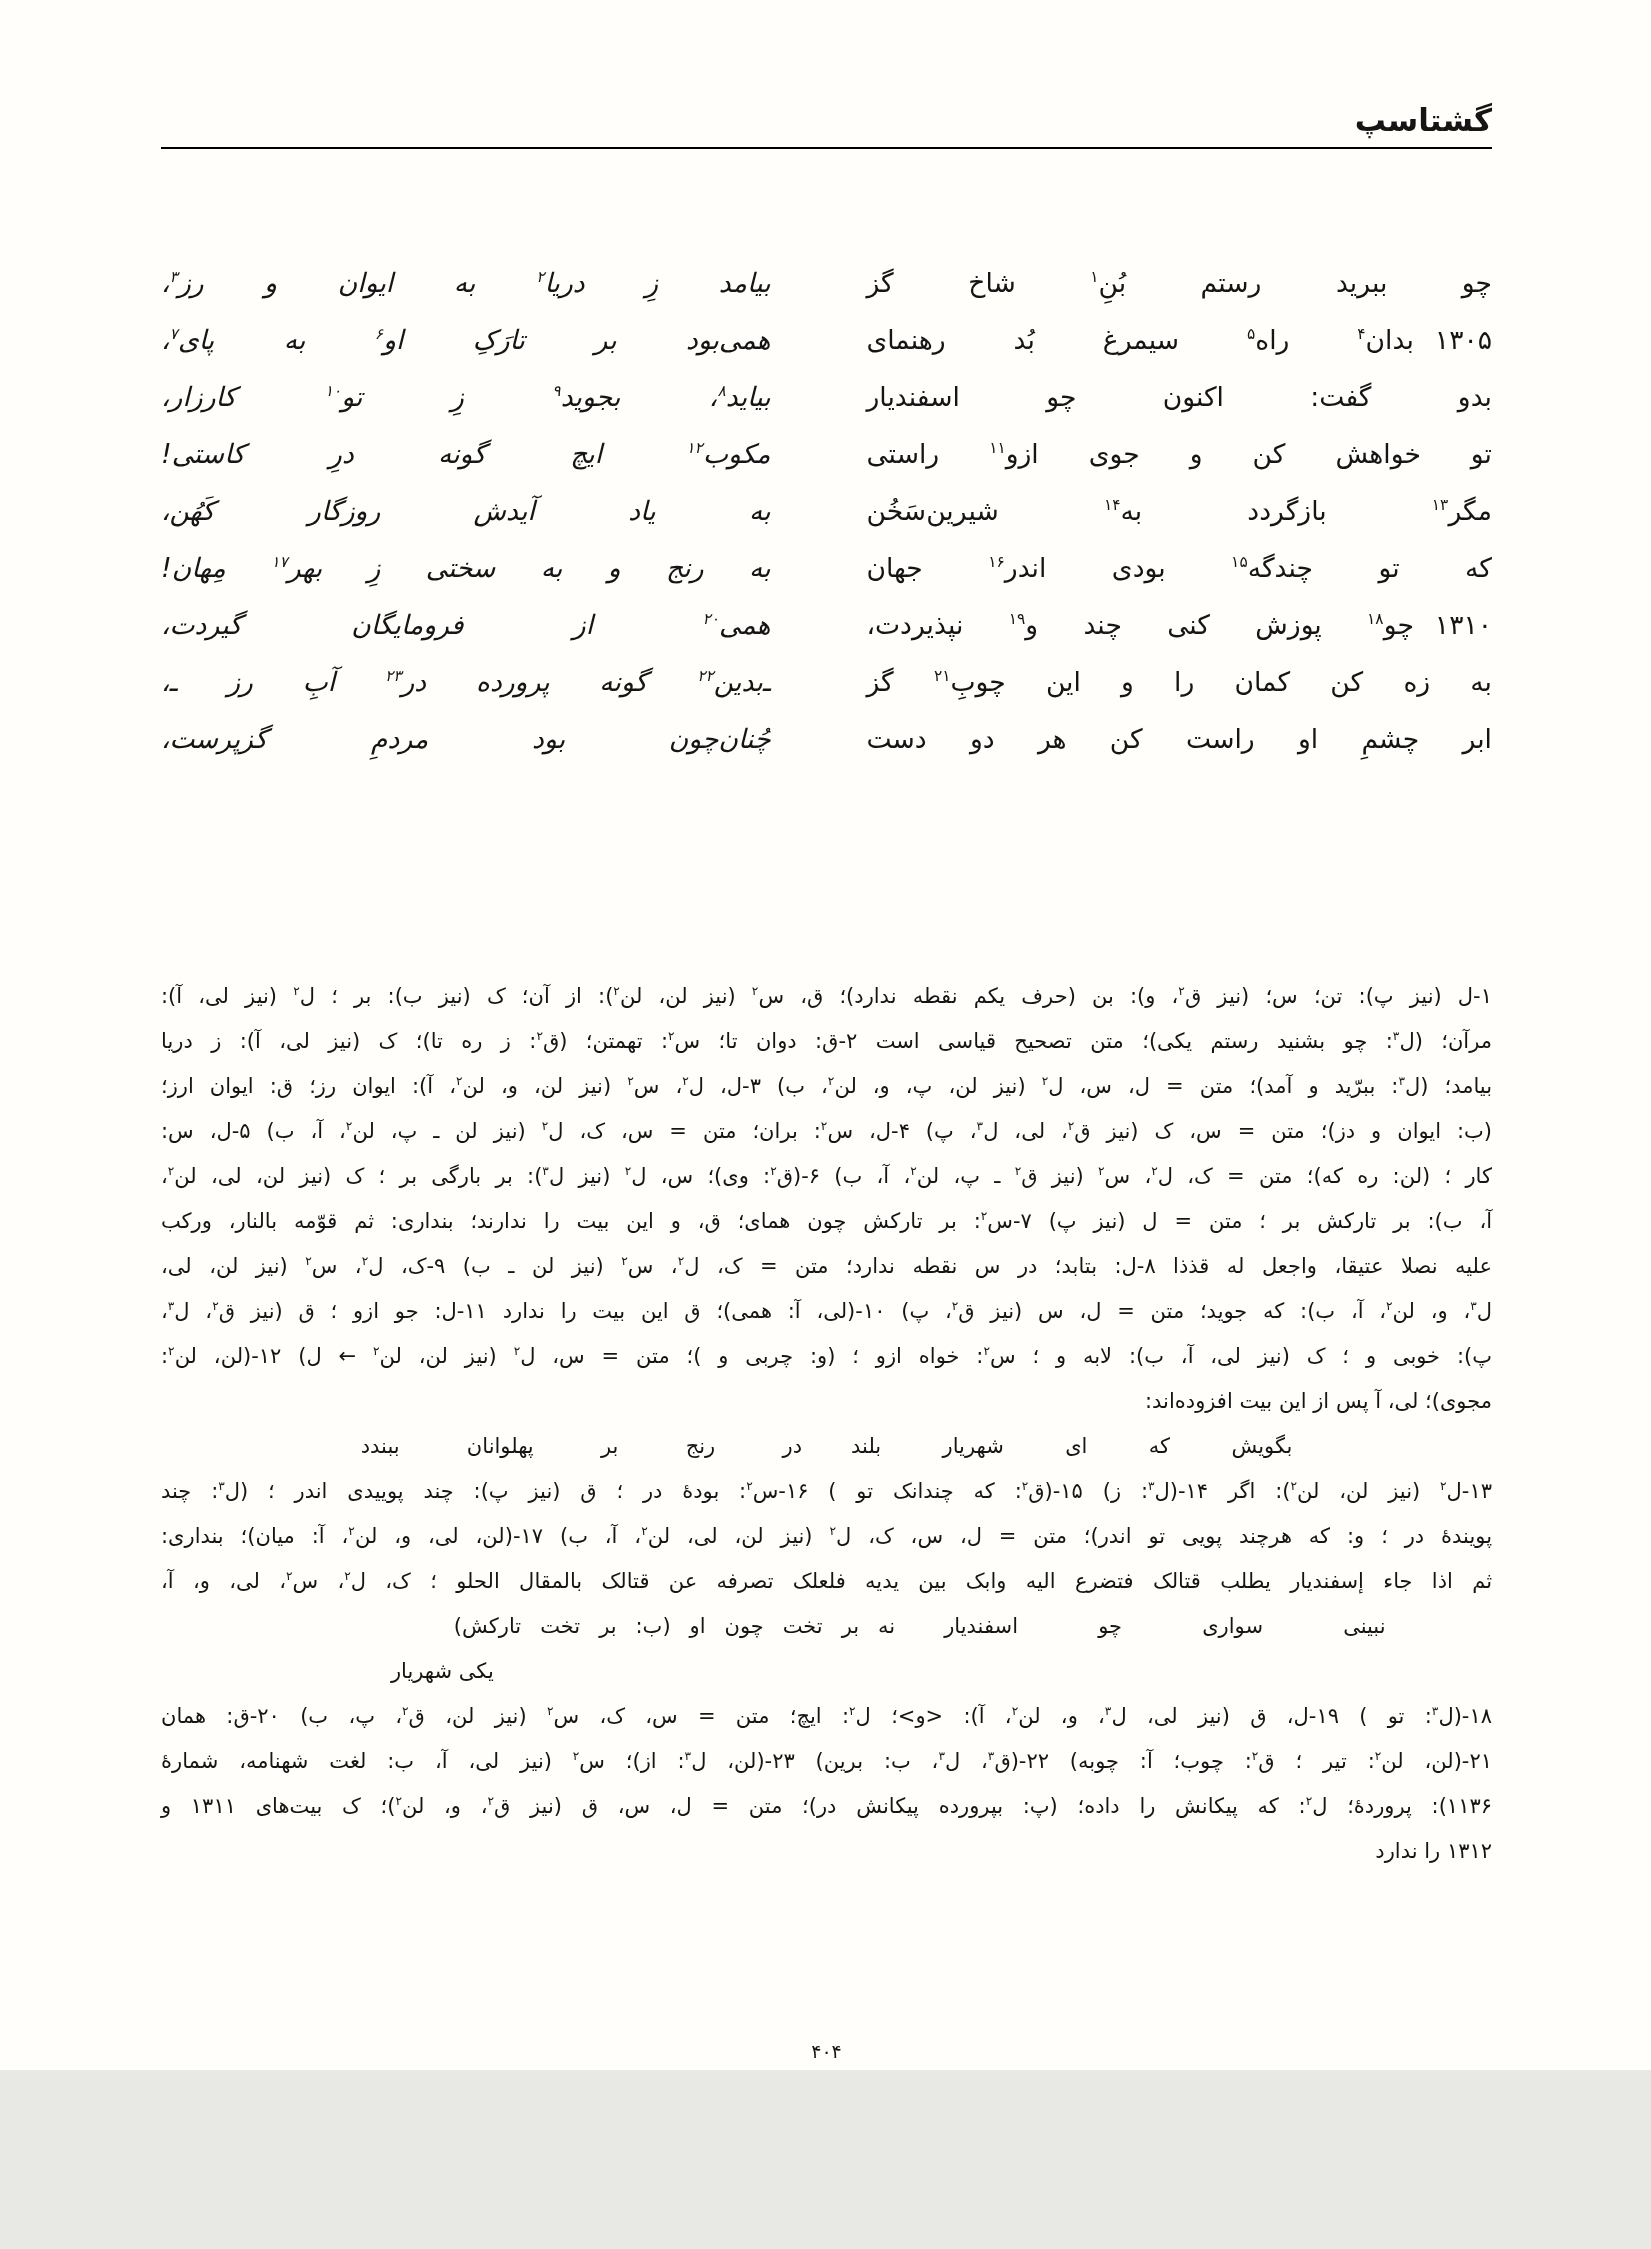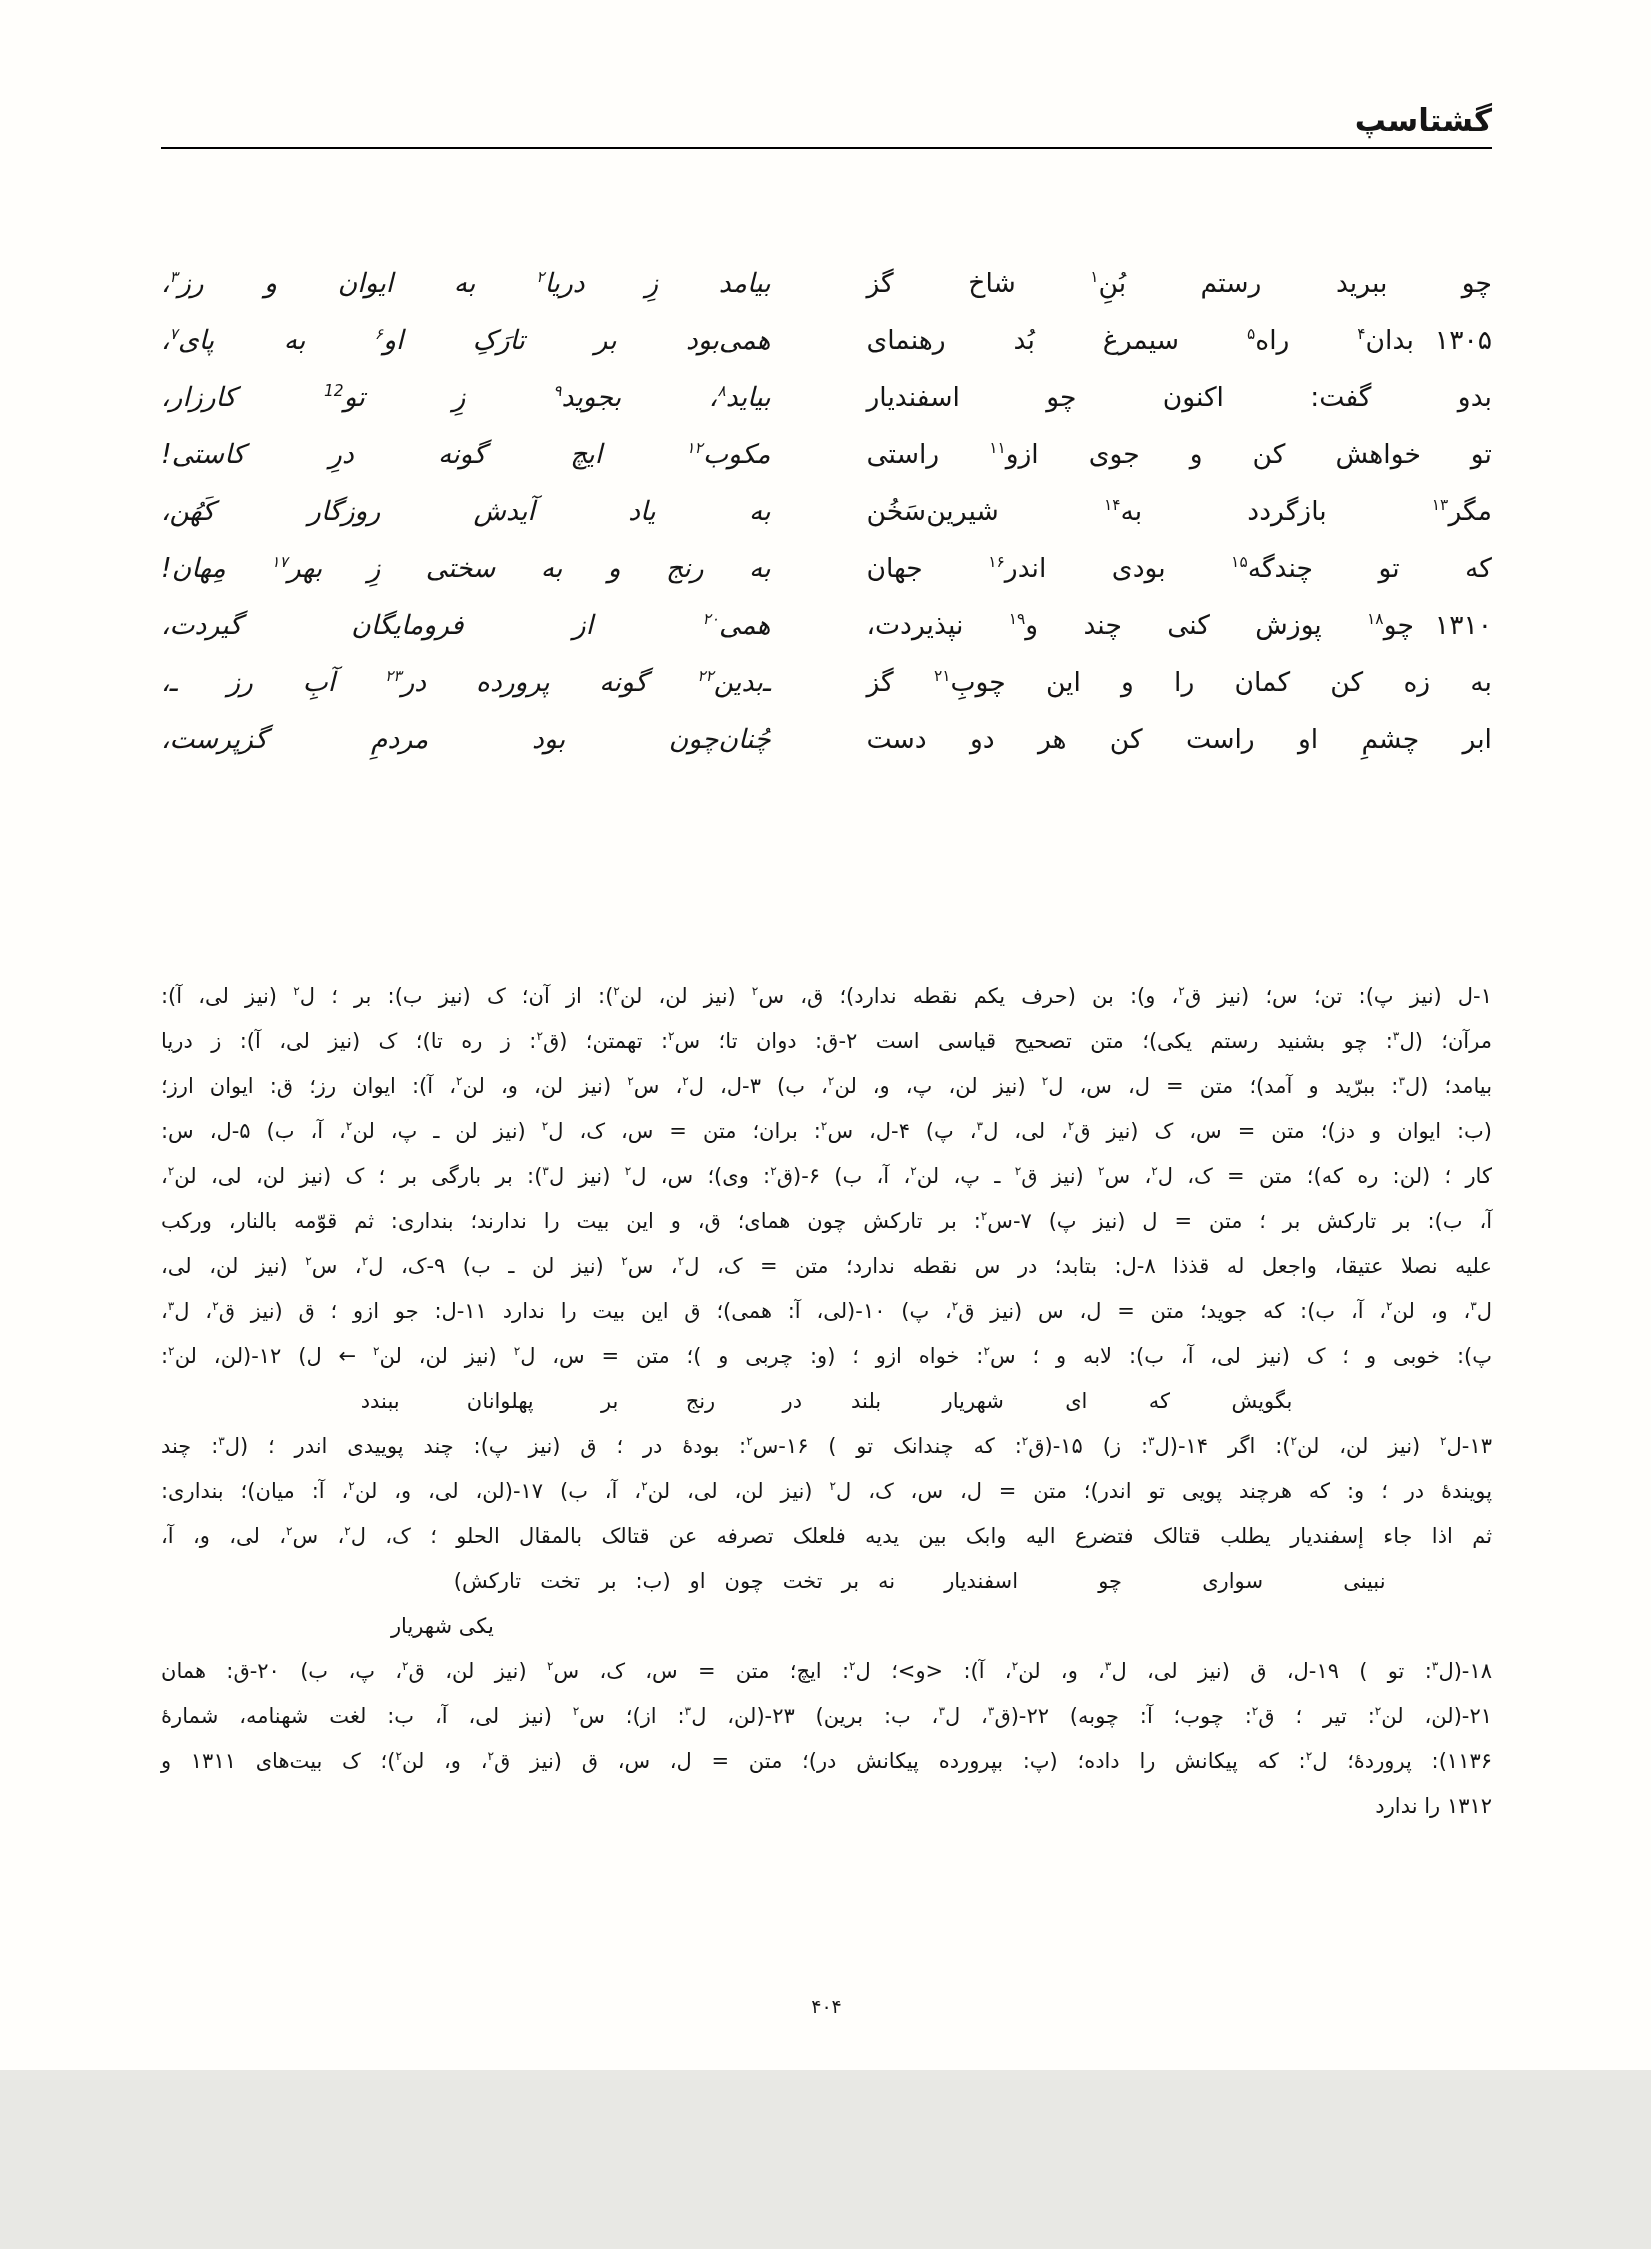--- a/index.html
+++ b/index.html
@@ -105,21 +105,21 @@
     <div class="hem hem-left"><span class="htext">بیامد زِ دریا<sup class="fn">۲</sup> به ایوان و رز<sup class="fn">۳</sup>،</span></div>
   </div>
 
   <div class="vrow">
     <div class="hem hem-right"><span class="vnum">۱۳۰۵</span><span class="htext">بدان<sup class="fn">۴</sup> راه<sup class="fn">۵</sup> سیمرغ بُد رهنمای</span></div>
     <div class="hem hem-left"><span class="htext">همی‌بود بر تارَکِ او<sup class="fn">۶</sup> به پای<sup class="fn">۷</sup>،</span></div>
   </div>
 
   <div class="vrow">
     <div class="hem hem-right"><span class="vnum"></span><span class="htext">بدو گفت: اکنون چو اسفندیار</span></div>
-    <div class="hem hem-left"><span class="htext">بیاید<sup class="fn">۸</sup>، بجوید<sup class="fn">۹</sup> زِ تو<sup class="fn">12</sup> کارزار،</span></div>
+    <div class="hem hem-left"><span class="htext">بیاید<sup class="fn">۸</sup>، بجوید<sup class="fn">۹</sup> زِ تو<sup class="fn">۱۰</sup> کارزار،</span></div>
   </div>
 
   <div class="vrow">
     <div class="hem hem-right"><span class="vnum"></span><span class="htext">تو خواهش کن و جوی ازو<sup class="fn">۱۱</sup> راستی</span></div>
     <div class="hem hem-left"><span class="htext">مکوب<sup class="fn">۱۲</sup> ایچ گونه درِ کاستی!</span></div>
   </div>
 
   <div class="vrow">
     <div class="hem hem-right"><span class="vnum"></span><span class="htext">مگر<sup class="fn">۱۳</sup> بازگردد به<sup class="fn">۱۴</sup> شیرین‌سَخُن</span></div>
     <div class="hem hem-left"><span class="htext">به یاد آیدش روزگار کَهُن،</span></div>
@@ -158,20 +158,21 @@
   <div class="apline">کار ؛ (لن: ره که)؛ متن = ک، ل<sup class="fn">۲</sup>، س<sup class="fn">۲</sup> (نیز ق<sup class="fn">۲</sup> ـ پ، لن<sup class="fn">۲</sup>، آ، ب) ۶-(ق<sup class="fn">۲</sup>: وی)؛ س، ل<sup class="fn">۲</sup> (نیز ل<sup class="fn">۳</sup>): بر بارگی بر ؛ ک (نیز لن، لی، لن<sup class="fn">۲</sup>،</div>
 
   <div class="apline">آ، ب): بر تارکش بر ؛ متن = ل (نیز پ) ۷-س<sup class="fn">۲</sup>: بر تارکش چون همای؛ ق، و این بیت را ندارند؛ بنداری: ثم قوّمه بالنار، ورکب</div>
 
   <div class="apline">علیه نصلا عتیقا، واجعل له قذذا ۸-ل: بتابد؛ در س نقطه ندارد؛ متن = ک، ل<sup class="fn">۲</sup>، س<sup class="fn">۲</sup> (نیز لن ـ ب) ۹-ک، ل<sup class="fn">۲</sup>، س<sup class="fn">۲</sup> (نیز لن، لی،</div>
 
   <div class="apline">ل<sup class="fn">۳</sup>، و، لن<sup class="fn">۲</sup>، آ، ب): که جوید؛ متن = ل، س (نیز ق<sup class="fn">۲</sup>، پ) ۱۰-(لی، آ: همی)؛ ق این بیت را ندارد ۱۱-ل: جو ازو ؛ ق (نیز ق<sup class="fn">۲</sup>، ل<sup class="fn">۳</sup>،</div>
 
   <div class="apline">پ): خوبی و ؛ ک (نیز لی، آ، ب): لابه و ؛ س<sup class="fn">۲</sup>: خواه ازو ؛ (و: چربی و )؛ متن = س، ل<sup class="fn">۲</sup> (نیز لن، لن<sup class="fn">۲</sup> ← ل) ۱۲-(لن، لن<sup class="fn">۲</sup>:</div>
 
+  <div class="apline apend">مجوی)؛ لی، آ پس از این بیت افزوده‌اند:</div>
 
   <div class="apverse v1">
     <span class="aph">بگویش که ای شهریار بلند</span>
     <span class="aph">در رنج بر پهلوانان ببندد</span>
   </div>
 
   <div class="apline">۱۳-ل<sup class="fn">۲</sup> (نیز لن، لن<sup class="fn">۲</sup>): اگر ۱۴-(ل<sup class="fn">۳</sup>: ز) ۱۵-(ق<sup class="fn">۲</sup>: که چندانک تو ) ۱۶-س<sup class="fn">۲</sup>: بودهٔ در ؛ ق (نیز پ): چند پوییدی اندر ؛ (ل<sup class="fn">۳</sup>: چند</div>
 
   <div class="apline">پویندهٔ در ؛ و: که هرچند پویی تو اندر)؛ متن = ل، س، ک، ل<sup class="fn">۲</sup> (نیز لن، لی، لن<sup class="fn">۲</sup>، آ، ب) ۱۷-(لن، لی، و، لن<sup class="fn">۲</sup>، آ: میان)؛ بنداری:</div>
 

